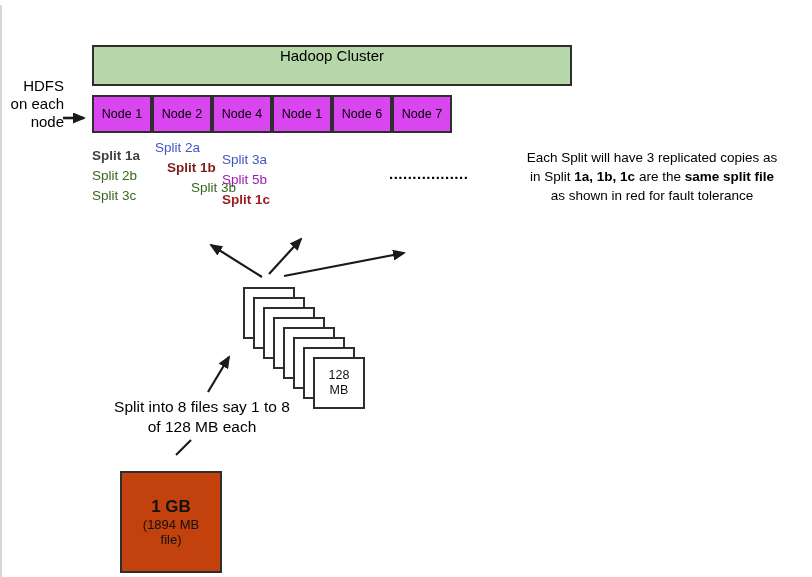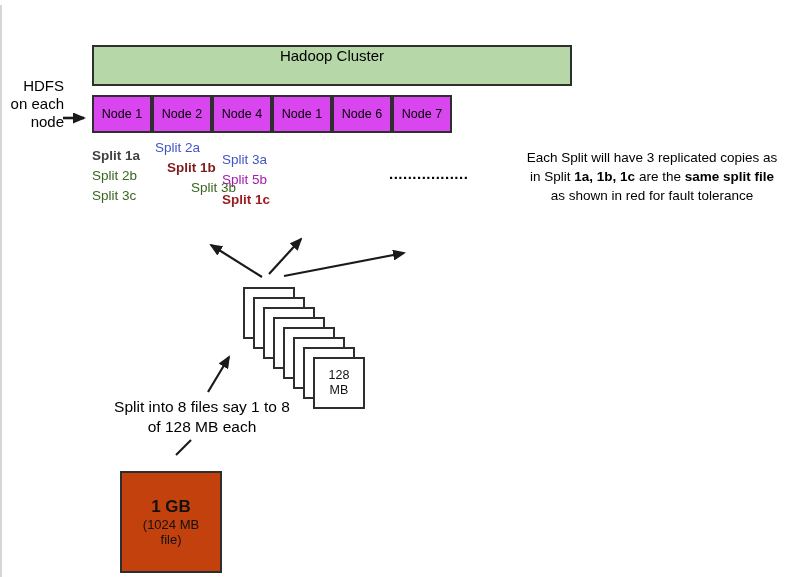--- a/index.html
+++ b/index.html
@@ -185,17 +185,17 @@
     <div class="file-square"></div>
     <div class="file-square pre">128
 MB</div>
   </div>
 
   <div class="split-caption pre">Split into 8 files say 1 to 8
 of 128 MB each</div>
 
   <div class="source-box">
     <div class="title">1 GB</div>
-    <div class="subtitle pre">(1024 MB
+    <div class="subtitle pre">(1894 MB
 file)</div>
   </div>
 
 </div>
 
 </body></html>

